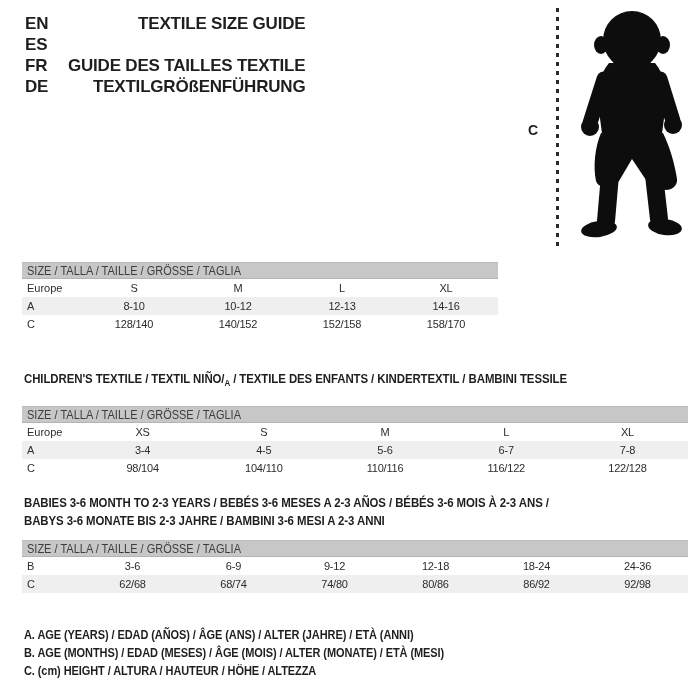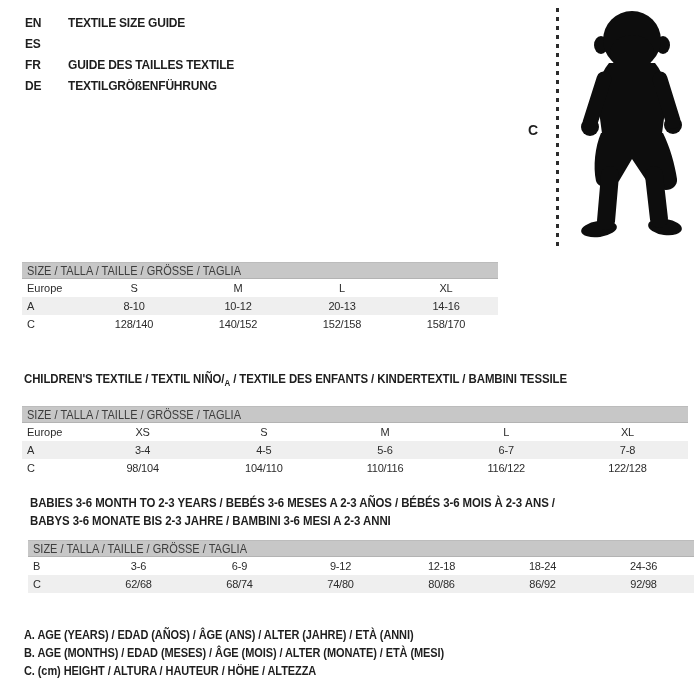--- a/index.html
+++ b/index.html
@@ -8,38 +8,38 @@
     font-family: "Liberation Sans", sans-serif;
     background:#ffffff;
     color:#1e1e1e;
     position:relative;
     overflow:hidden;
   }
   .page { position:absolute; inset:0; background:#fff; }
 
   
   .lang-block { position:absolute; left:25px; top:13px; }
-  .lang-row { display:flex; line-height:21px; font-size:12px; font-weight:bold; letter-spacing:-0.2px; }
+  .lang-row { display:flex; line-height:21px; font-size:17px; font-weight:bold; letter-spacing:-0.2px;justify-content:space-between; }
   .lang-code { width:43px; }
   .lang-label { white-space:nowrap; }
 
   
   .figure { position:absolute; left:500px; top:0; width:200px; height:255px; }
   .measure-line {
     position:absolute; left:56px; top:8px; width:3px; height:240px;
     background: repeating-linear-gradient(to bottom, #2b2b2b 0 4px, transparent 4px 9px);
   }
   .measure-label { position:absolute; left:28px; top:122px; font-size:14px; font-weight:bold; }
   .baby-svg { position:absolute; left:62px; top:5px; }
 
   
   .section { position:absolute; left:22px; }
   .section-junior   { top:248px; }
   .section-children { top:370px; }
-  .section-babies   { top:494px;margin-left:6px; }
+  .section-babies   { top:494px; }
 
   .section-title { padding-left:2px; }
   .title-line {
     font-size:13px; font-weight:bold; line-height:18px; white-space:nowrap;
     letter-spacing:-0.1px; transform:scaleX(0.88); transform-origin:0 50%;
   }
   .subscript { font-size:9px; vertical-align:-3px; }
 
   .size-table { margin-top:14px; }
   .section-babies .size-table { margin-top:10px; }
@@ -124,21 +124,21 @@
             <div class="tcell label">Europe</div>
             <div class="tcell val">S</div>
             <div class="tcell val">M</div>
             <div class="tcell val">L</div>
             <div class="tcell val">XL</div>
           </div>
           <div class="trow shaded">
             <div class="tcell label">A</div>
             <div class="tcell val">8-10</div>
             <div class="tcell val">10-12</div>
-            <div class="tcell val">20-13</div>
+            <div class="tcell val">12-13</div>
             <div class="tcell val">14-16</div>
           </div>
           <div class="trow">
             <div class="tcell label">C</div>
             <div class="tcell val">128/140</div>
             <div class="tcell val">140/152</div>
             <div class="tcell val">152/158</div>
             <div class="tcell val">158/170</div>
           </div>
         </div>

